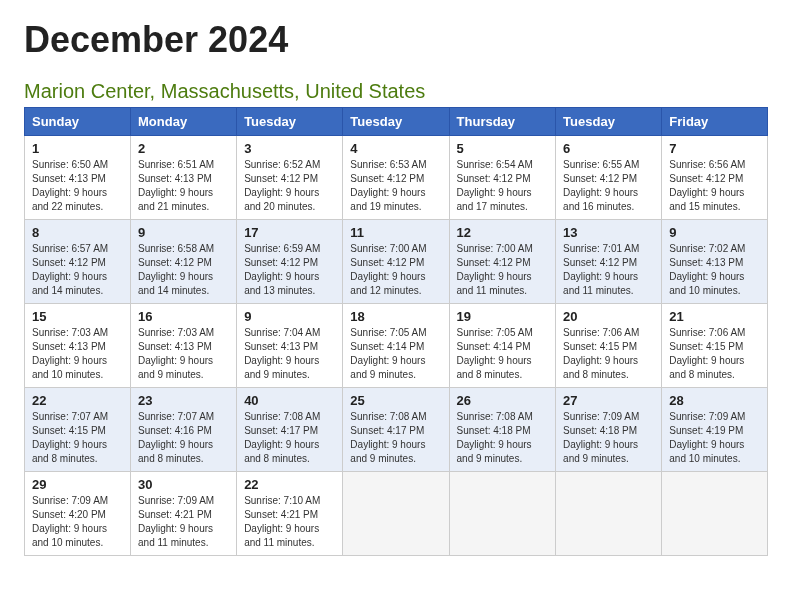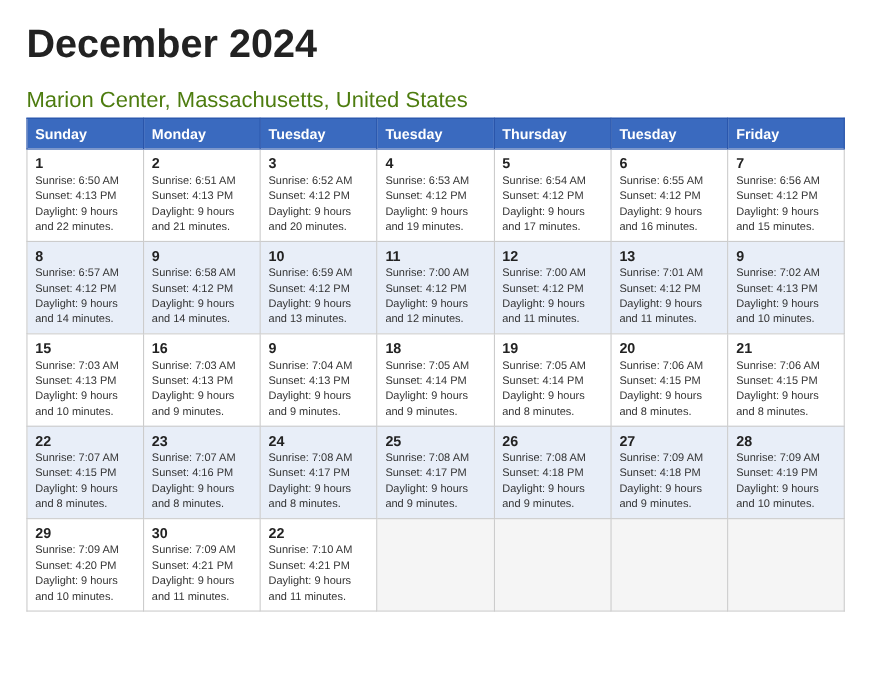--- a/index.html
+++ b/index.html
@@ -125,21 +125,21 @@
         <td><span class="day-num">6</span>
         <span class="day-detail">Sunrise: 6:55 AM<br>Sunset: 4:12 PM<br>Daylight: 9 hours and 16 minutes.</span></td>
         <td><span class="day-num">7</span>
         <span class="day-detail">Sunrise: 6:56 AM<br>Sunset: 4:12 PM<br>Daylight: 9 hours and 15 minutes.</span></td>
       </tr>
       <tr>
         <td><span class="day-num">8</span>
         <span class="day-detail">Sunrise: 6:57 AM<br>Sunset: 4:12 PM<br>Daylight: 9 hours and 14 minutes.</span></td>
         <td><span class="day-num">9</span>
         <span class="day-detail">Sunrise: 6:58 AM<br>Sunset: 4:12 PM<br>Daylight: 9 hours and 14 minutes.</span></td>
-        <td><span class="day-num">10</span>
+        <td><span class="day-num">17</span>
         <span class="day-detail">Sunrise: 6:59 AM<br>Sunset: 4:12 PM<br>Daylight: 9 hours and 13 minutes.</span></td>
         <td><span class="day-num">11</span>
         <span class="day-detail">Sunrise: 7:00 AM<br>Sunset: 4:12 PM<br>Daylight: 9 hours and 12 minutes.</span></td>
         <td><span class="day-num">12</span>
         <span class="day-detail">Sunrise: 7:00 AM<br>Sunset: 4:12 PM<br>Daylight: 9 hours and 11 minutes.</span></td>
         <td><span class="day-num">13</span>
         <span class="day-detail">Sunrise: 7:01 AM<br>Sunset: 4:12 PM<br>Daylight: 9 hours and 11 minutes.</span></td>
         <td><span class="day-num">9</span>
         <span class="day-detail">Sunrise: 7:02 AM<br>Sunset: 4:13 PM<br>Daylight: 9 hours and 10 minutes.</span></td>
       </tr>
@@ -157,21 +157,21 @@
         <td><span class="day-num">20</span>
         <span class="day-detail">Sunrise: 7:06 AM<br>Sunset: 4:15 PM<br>Daylight: 9 hours and 8 minutes.</span></td>
         <td><span class="day-num">21</span>
         <span class="day-detail">Sunrise: 7:06 AM<br>Sunset: 4:15 PM<br>Daylight: 9 hours and 8 minutes.</span></td>
       </tr>
       <tr>
         <td><span class="day-num">22</span>
         <span class="day-detail">Sunrise: 7:07 AM<br>Sunset: 4:15 PM<br>Daylight: 9 hours and 8 minutes.</span></td>
         <td><span class="day-num">23</span>
         <span class="day-detail">Sunrise: 7:07 AM<br>Sunset: 4:16 PM<br>Daylight: 9 hours and 8 minutes.</span></td>
-        <td><span class="day-num">24</span>
+        <td><span class="day-num">40</span>
         <span class="day-detail">Sunrise: 7:08 AM<br>Sunset: 4:17 PM<br>Daylight: 9 hours and 8 minutes.</span></td>
         <td><span class="day-num">25</span>
         <span class="day-detail">Sunrise: 7:08 AM<br>Sunset: 4:17 PM<br>Daylight: 9 hours and 9 minutes.</span></td>
         <td><span class="day-num">26</span>
         <span class="day-detail">Sunrise: 7:08 AM<br>Sunset: 4:18 PM<br>Daylight: 9 hours and 9 minutes.</span></td>
         <td><span class="day-num">27</span>
         <span class="day-detail">Sunrise: 7:09 AM<br>Sunset: 4:18 PM<br>Daylight: 9 hours and 9 minutes.</span></td>
         <td><span class="day-num">28</span>
         <span class="day-detail">Sunrise: 7:09 AM<br>Sunset: 4:19 PM<br>Daylight: 9 hours and 10 minutes.</span></td>
       </tr>

